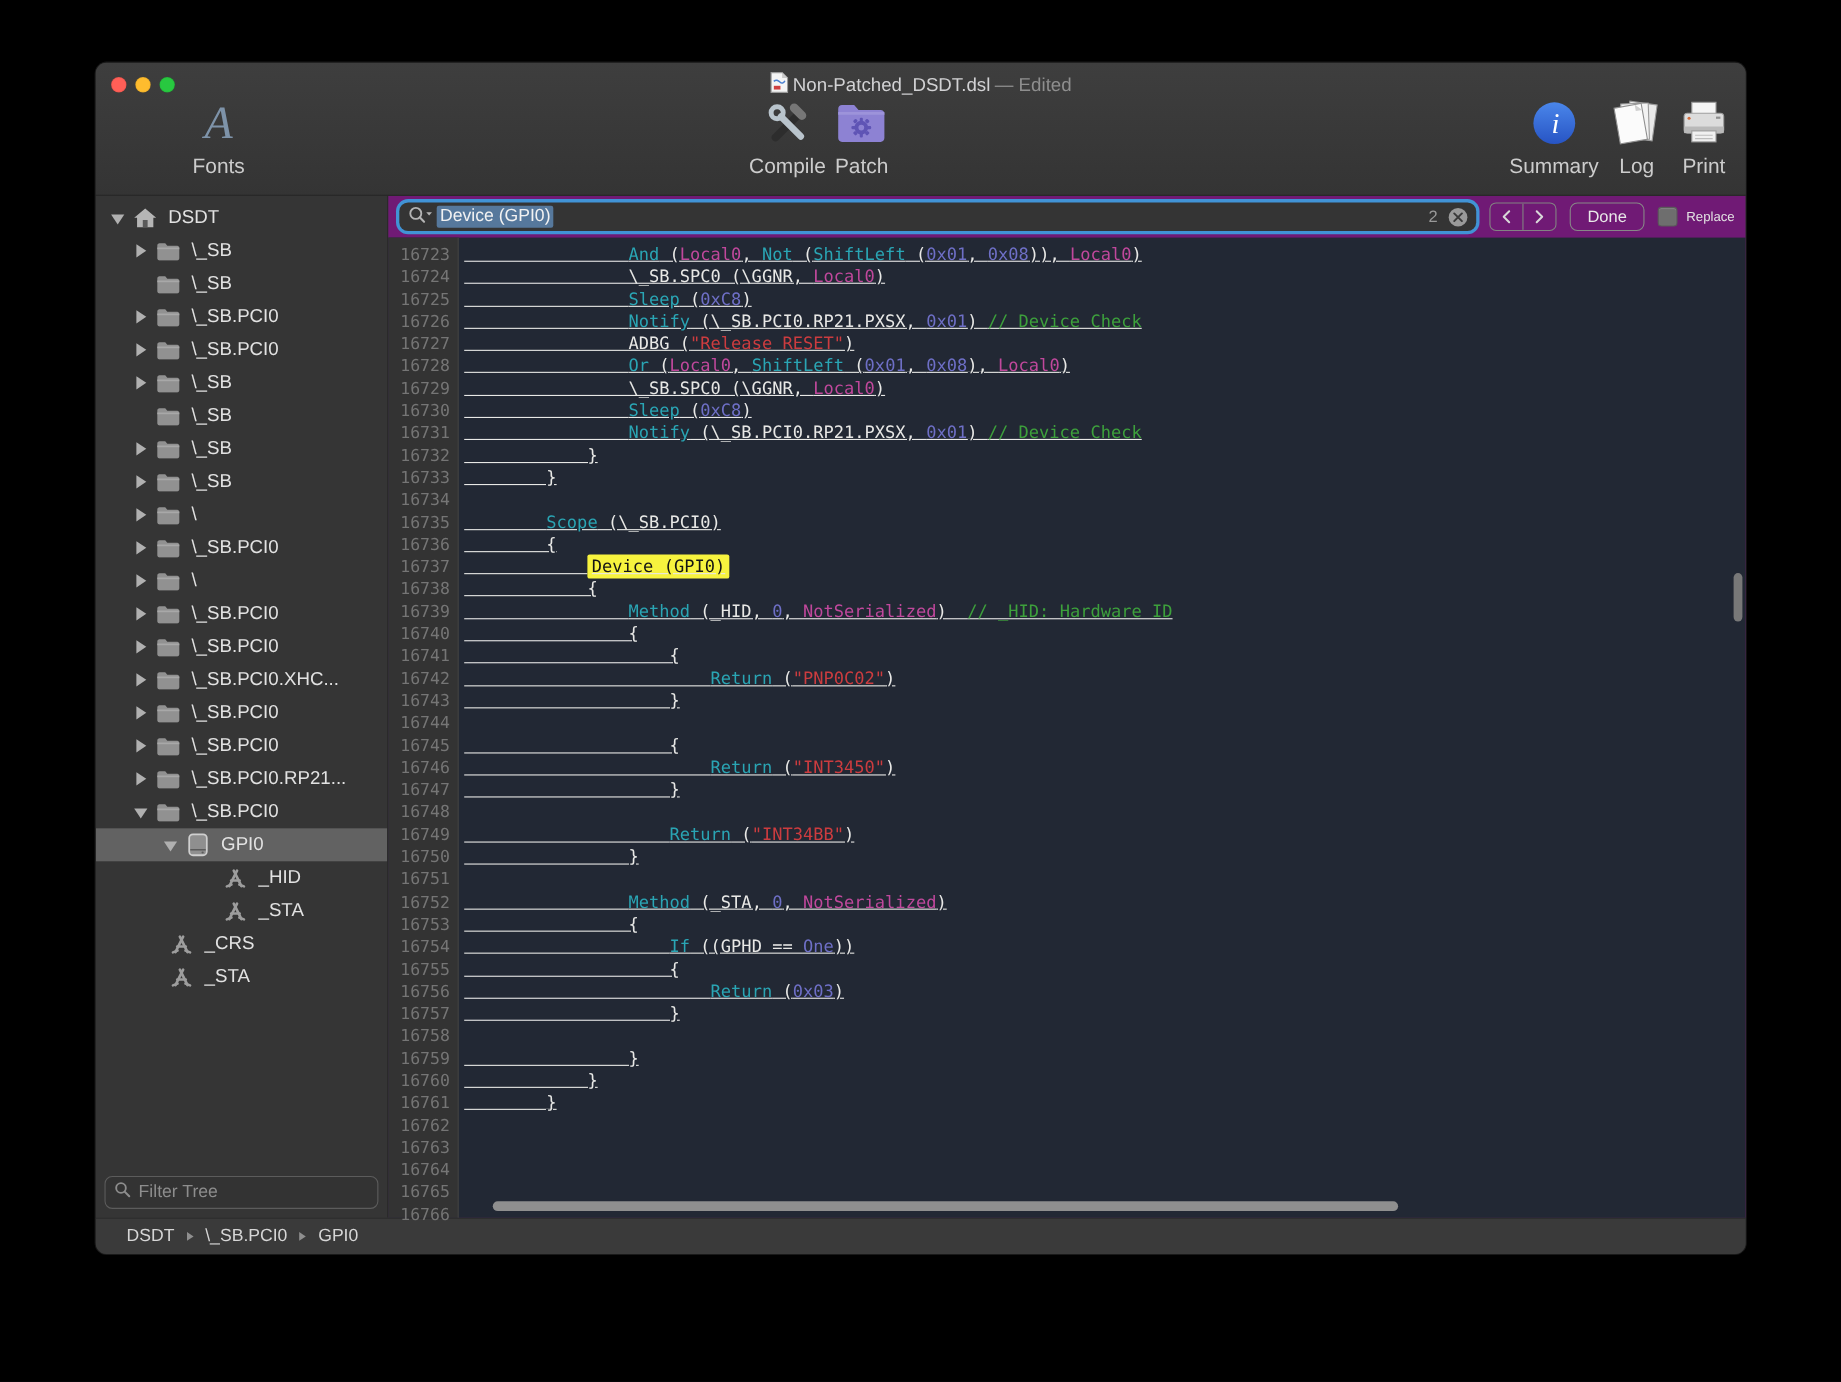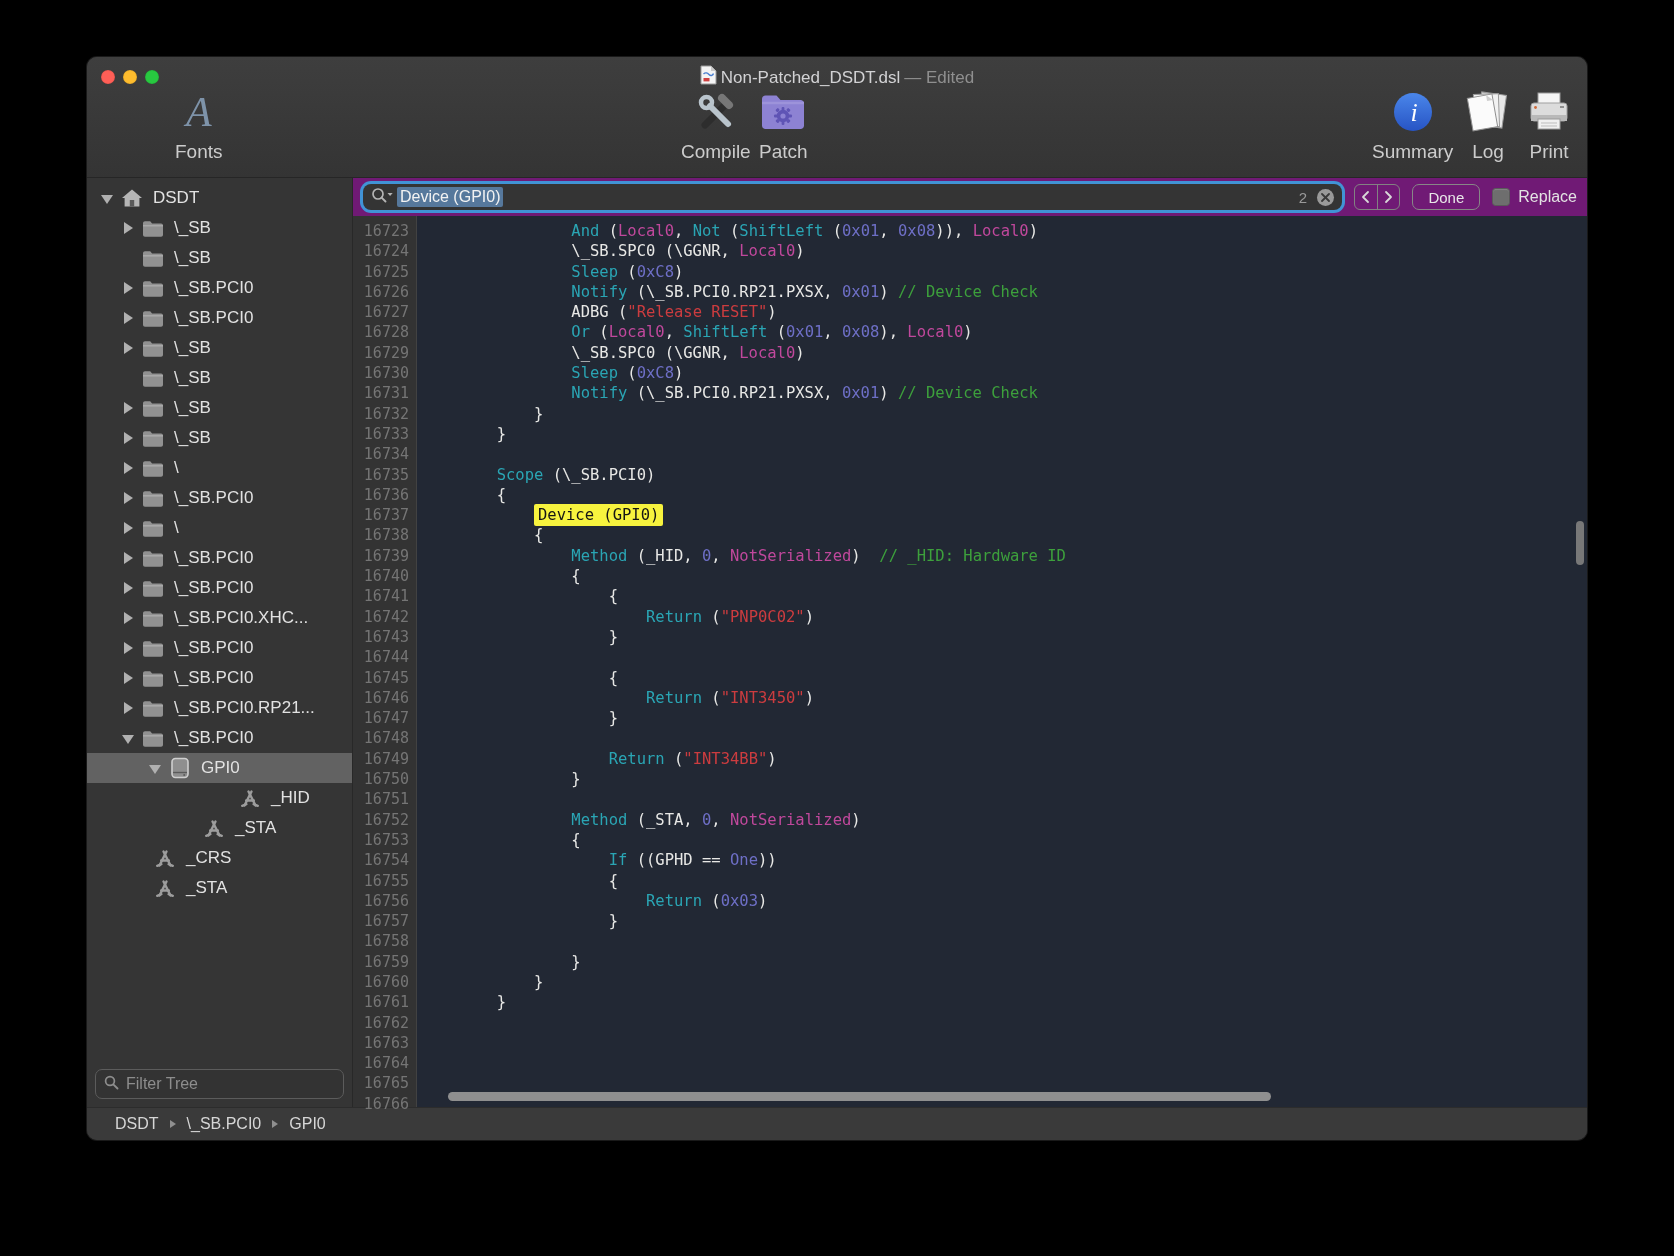--- a/index.html
+++ b/index.html
@@ -45,29 +45,29 @@
   .clear-btn{width:17px;height:17px;border-radius:50%;background:#9a9a9a;display:flex;align-items:center;
     justify-content:center;color:#3a3a3a;font-size:12px;font-weight:bold;line-height:1;}
   .nav-seg{display:flex;height:24px;border:1px solid #828282;border-radius:6px;overflow:hidden;}
   .nav-btn{width:32px;display:flex;align-items:center;justify-content:center;}
   .nav-btn + .nav-btn{border-left:1px solid #828282;}
   .done-btn{height:24px;border:1px solid #878787;border-radius:7px;padding:0 15px;display:flex;
     align-items:center;font-size:15px;color:#e8e8e8;}
   .replace-wrap{display:flex;align-items:center;gap:8px;}
   .checkbox{width:16px;height:16px;border-radius:3.5px;background:#6e6e6e;border:1px solid #5a5a5a;
     box-shadow:inset 0 1px 1px rgba(255,255,255,.15);}
-  .replace-label{font-size:16px;color:#e3e3e3;}
+  .replace-label{font-size:12px;color:#e3e3e3;}
   .code-wrap{flex:1;display:flex;min-height:0;position:relative;background:#222834;}
   .gutter{width:56px;flex:0 0 auto;background:#333333;border-right:1px solid #424242;
     font-family:"DejaVu Sans Mono",monospace;font-size:15px;color:#757575;text-align:right;
     padding:5px 7px 0 0;}
   .gutter div{height:20.3px;line-height:20.3px;}
   .code{flex:1;overflow:hidden;padding:5px 0 0 5px;font-family:"DejaVu Sans Mono",monospace;
     font-size:15.5px;color:#e8e8e6;}
-  .cline{height:20.3px;line-height:20.3px;white-space:pre;}
+  .cline{height:20.3px;line-height:20.3px;white-space:pre;text-decoration:underline;}
   .tok-k{color:#2aa5b4;}
   .tok-a{color:#c0489c;}
   .tok-n{color:#6e6fc6;}
   .tok-c{color:#3da03c;}
   .tok-s{color:#cc3c3f;}
   .tok-h{background:#f7f33e;color:#141414;padding:2px 4px;border-radius:2px;}
   .h-scroll{position:absolute;left:95px;bottom:6px;width:823px;height:9px;border-radius:5px;background:#8f8f8f;}
   .v-scroll{position:absolute;right:3px;top:305px;width:8px;height:44px;border-radius:4px;background:#787878;}
   
   .statusbar{height:32px;flex:0 0 auto;background:#3a3a3a;border-top:1px solid #2c2c2c;
@@ -389,21 +389,21 @@
             <span class="tri down"></span>
             <span class="ticon">
               <svg width="20" height="22" viewBox="0 0 20 22">
                 <rect x="2" y="1.5" width="16" height="19" rx="3.4" fill="#8f8f8f" stroke="#cfcfcf" stroke-width="1.6"></rect>
                 <line x1="3" y1="15.5" x2="17" y2="15.5" stroke="#5b5b5b" stroke-width="1.4"></line>
                 <circle cx="14.2" cy="18" r="1" fill="#5b5b5b"></circle>
               </svg>
             </span>
             <span>GPI0</span>
           </div>
-          <div class="trow" style="padding-left: 94px; margin-left: 36px;">
+          <div class="trow" style="padding-left: 94px;">
             <span class="tri "></span>
             <span class="ticon">
               <svg width="20" height="19" viewBox="0 0 20 19">
                 <g stroke="#9d9d9d" stroke-width="2.4" stroke-linecap="round">
                   <line x1="4.5" y1="16.5" x2="11.5" y2="2.5"></line>
                   <line x1="8.5" y1="2.5" x2="15.5" y2="16.5"></line>
                   <line x1="6.2" y1="11.5" x2="13.8" y2="11.5"></line>
                   <line x1="2.2" y1="16.8" x2="6.4" y2="15.2"></line>
                   <line x1="13.6" y1="15.2" x2="17.8" y2="16.8"></line>
                 </g>

